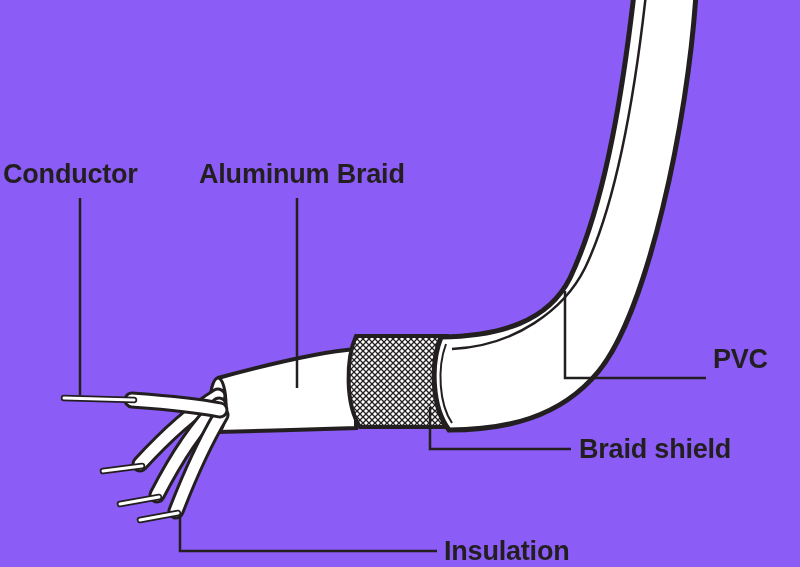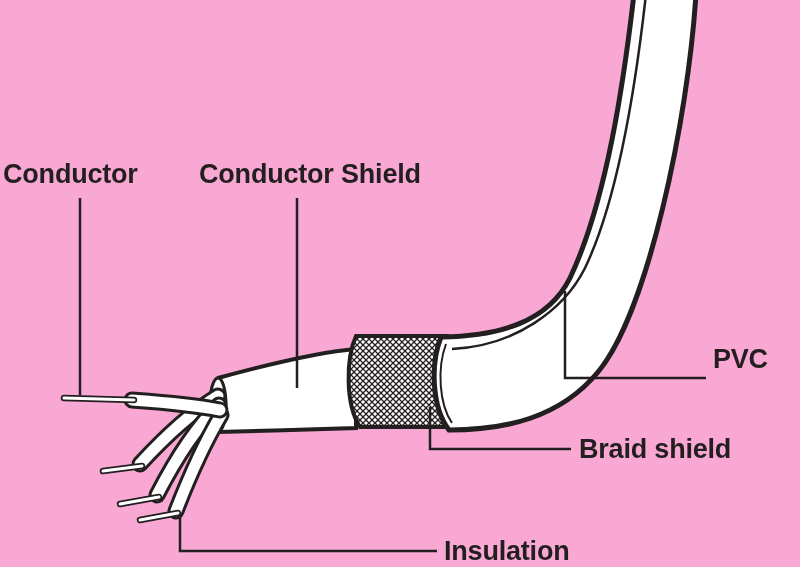--- a/index.html
+++ b/index.html
@@ -1,19 +1,19 @@
 <!DOCTYPE html>
 <html><head>
 <meta charset="utf-8">
 <style>
   html,body{margin:0;padding:0;background:#ffffff;}
   .stage{
     position:relative;
     width:800px;height:567px;
-    background:#f9a8d4;
+    background:#8b5cf6;
     font-family:"Liberation Sans", sans-serif;
     overflow:hidden;
   }
   .stage svg{position:absolute;left:0;top:0;}
   .lbl{
     position:absolute;
     font-weight:700;
     font-size:27px;
     color:#231f20;
     letter-spacing:-0.2px;
@@ -81,18 +81,18 @@
 
     <g>
       <path d="M 220,410 C 190,404 160,402 132,400" fill="none" stroke="#231f20" stroke-width="17" stroke-linecap="round"></path>
       <path d="M 220,410 C 190,404 160,402 132,400" fill="none" stroke="#ffffff" stroke-width="11" stroke-linecap="round"></path>
       <path d="M 134,400 L 64,398" fill="none" stroke="#231f20" stroke-width="6.5" stroke-linecap="round"></path>
       <path d="M 134,400 L 64,398" fill="none" stroke="#ffffff" stroke-width="3" stroke-linecap="round"></path>
     </g>
   </svg>
 
   <div class="lbl lbl-conductor">Conductor</div>
-  <div class="lbl lbl-aluminum">Conductor Shield</div>
+  <div class="lbl lbl-aluminum">Aluminum Braid</div>
   <div class="lbl lbl-pvc">PVC</div>
   <div class="lbl lbl-insulation">Insulation</div>
   <div class="lbl lbl-braid">Braid shield</div>
 
 </div>
 
 </body></html>

